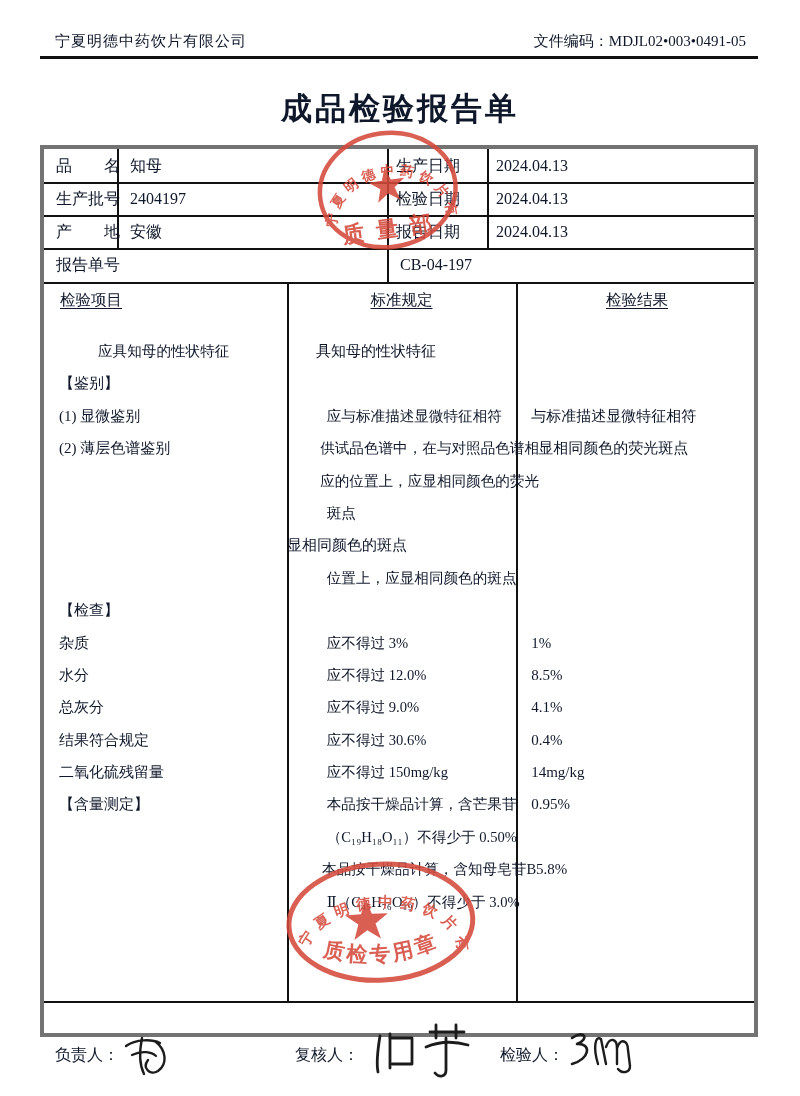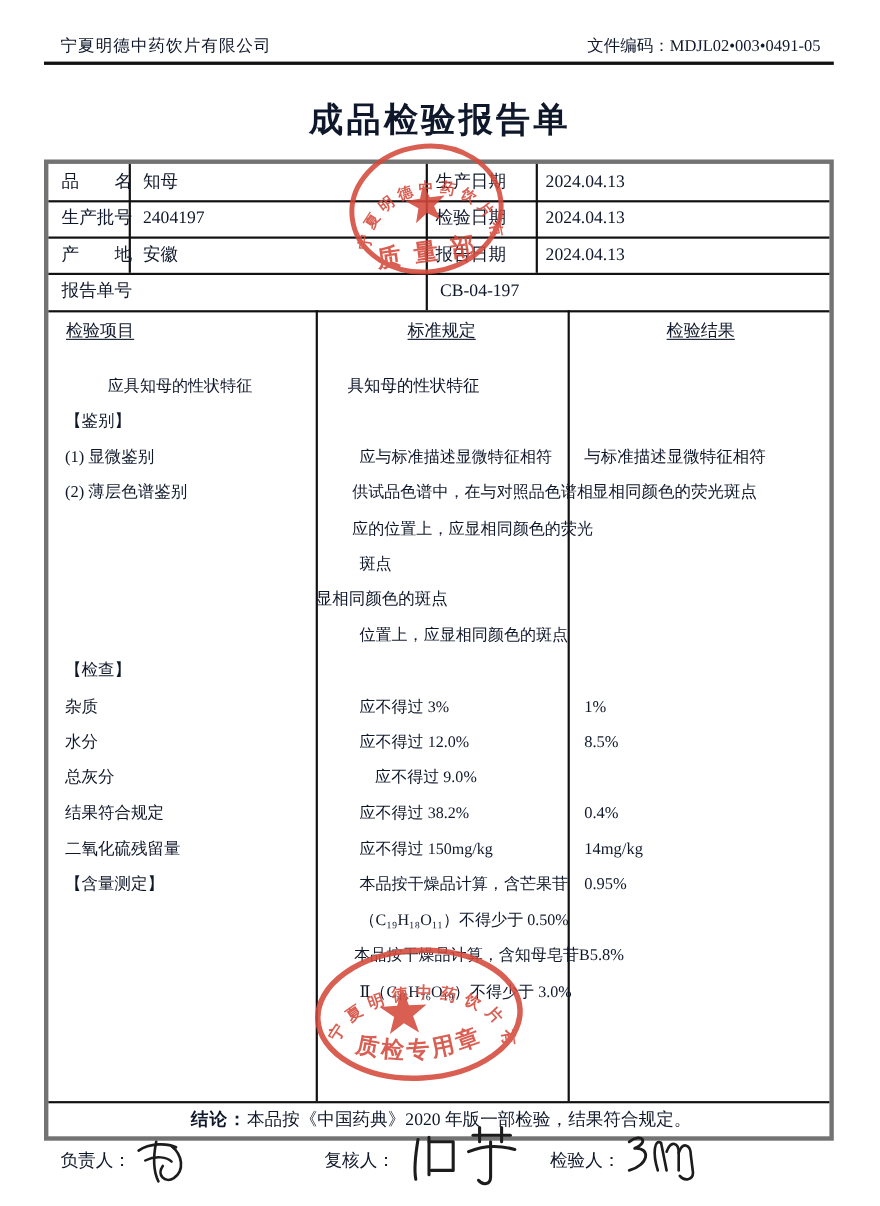--- a/index.html
+++ b/index.html
@@ -140,24 +140,25 @@
           <div class="mc3">1%</div>
         </div>
       <div class="mrow">
           <div class="mc1">水分</div>
           <div class="mc2">应不得过 12.0%</div>
           <div class="mc3">8.5%</div>
         </div>
       <div class="mrow">
           <div class="mc1">总灰分</div>
           <div class="mc2">应不得过 9.0%</div>
+          <div class="mc3">4.1%</div>
         </div>
       <div class="mrow">
           <div class="mc1">结果符合规定</div>
-          <div class="mc2">应不得过 38.2%</div>
+          <div class="mc2">应不得过 30.6%</div>
           <div class="mc3">0.4%</div>
         </div>
       <div class="mrow">
           <div class="mc1">二氧化硫残留量</div>
           <div class="mc2">应不得过 150mg/kg</div>
           <div class="mc3">14mg/kg</div>
         </div>
       <div class="mrow">
           <div class="mc1">【含量测定】</div>
           <div class="mc2">本品按干燥品计算，含芒果苷</div>
@@ -173,23 +174,20 @@
           <div class="mc2">本品按干燥品计算，含知母皂苷B</div>
           <div class="mc3">5.8%</div>
         </div>
       <div class="mrow">
           <div class="mc1"></div>
           <div class="mc2">Ⅱ（C₄₅H₇₆O₁₉）不得少于 3.0%</div>
           <div class="mc3"></div>
         </div>
     </div>
 
-    <div class="concl">
-      <b>结论：</b><span>本品按《中国药典》2020 年版一部检验，结果符合规定。</span>
-    </div>
   </div>
 
   <div class="sig-label" style="left:55px; top:1045px">负责人：</div>
   <div class="sig-label" style="left:295px; top:1045px">复核人：</div>
   <div class="sig-label" style="left:500px; top:1045px">检验人：</div>
 
   <svg class="sig-svg" style="left:112px; top:1028px" width="100" height="54" viewBox="0 0 100 54">
     <path d="M30,10 C28,20 26,34 32,46" stroke-width="2.4"></path>
     <path d="M14,18 C24,11 40,11 48,15" stroke-width="2.4"></path>
     <path d="M20,27 C30,22 40,24 44,28" stroke-width="2.2"></path>

